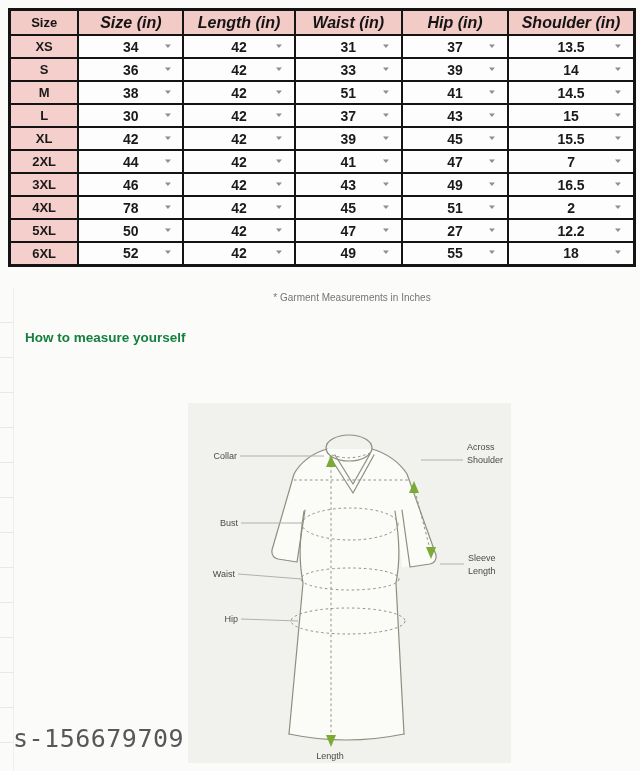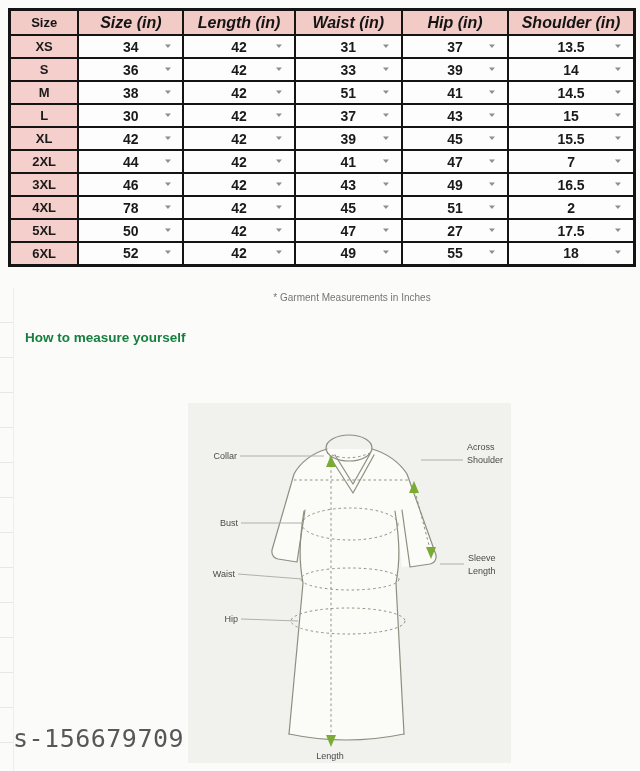--- a/index.html
+++ b/index.html
@@ -164,21 +164,21 @@
         <td><span>45</span><span class="dd">▼</span></td>
         <td><span>51</span><span class="dd">▼</span></td>
         <td><span>2</span><span class="dd">▼</span></td>
       </tr>
       <tr>
         <th class="size-cell">5XL</th>
         <td><span>50</span><span class="dd">▼</span></td>
         <td><span>42</span><span class="dd">▼</span></td>
         <td><span>47</span><span class="dd">▼</span></td>
         <td><span>27</span><span class="dd">▼</span></td>
-        <td><span>17.5</span><span class="dd">▼</span></td>
+        <td><span>12.2</span><span class="dd">▼</span></td>
       </tr>
       <tr>
         <th class="size-cell">6XL</th>
         <td><span>52</span><span class="dd">▼</span></td>
         <td><span>42</span><span class="dd">▼</span></td>
         <td><span>49</span><span class="dd">▼</span></td>
         <td><span>55</span><span class="dd">▼</span></td>
         <td><span>18</span><span class="dd">▼</span></td>
       </tr>
     </tbody>

